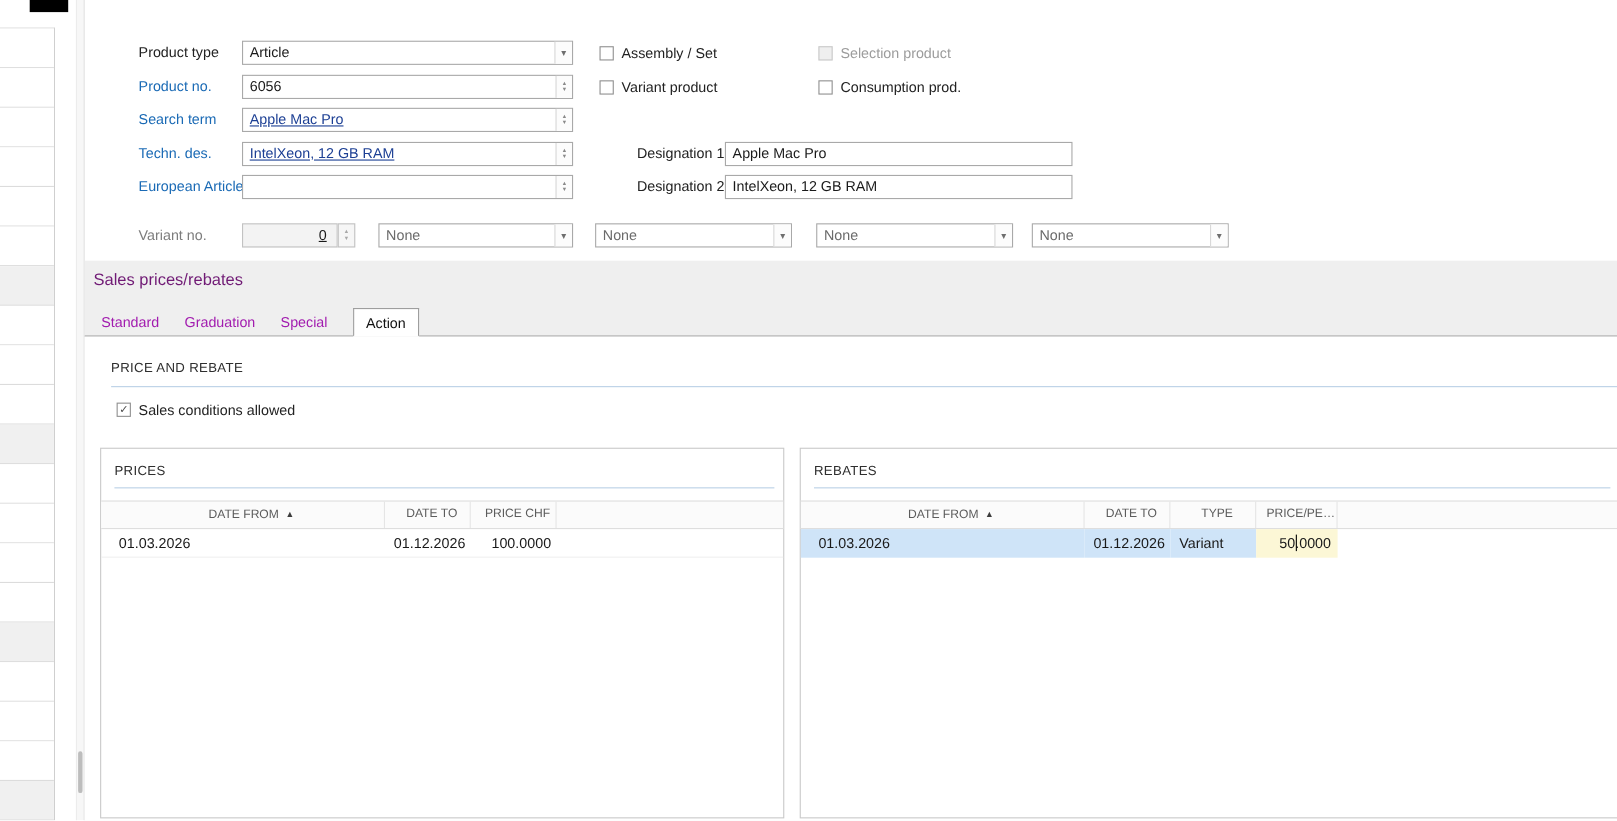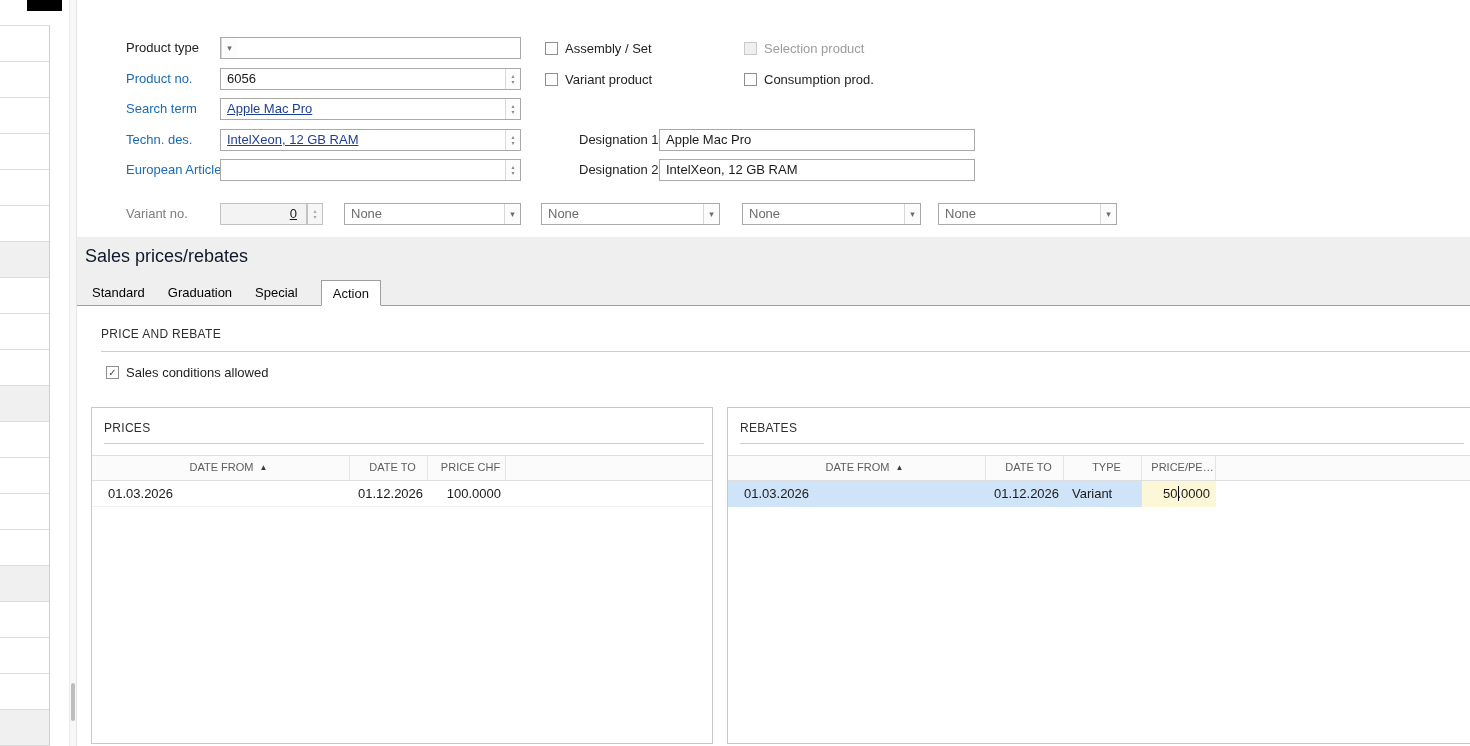--- a/index.html
+++ b/index.html
@@ -43,23 +43,23 @@
   .field.desig { left:659px; width:316px; }
 
   .cb { position:absolute; display:flex; align-items:center; gap:7px; height:15px; }
   .cb-box { width:13px; height:13px; border:1px solid #8f8f8f; background:#fff; display:flex; align-items:center; justify-content:center; font-size:10px; line-height:1; color:#4a4a4a; flex:none; }
   .cb-box.disabled { border-color:#c9c9c9; background:#efefef; }
   .cb-label { color:#222; white-space:nowrap; }
   .cb-label.disabled { color:#9c9c9c; }
 
   
   .section { position:absolute; left:77px; top:237px; right:0; bottom:0; background:#efefef; }
-  .section-title { position:absolute; left:8px; top:9px; font-size:18px; color:#0f172a; }
+  .section-title { position:absolute; left:8px; top:9px; font-size:15px; color:#701a75; }
   .tabbar { position:absolute; left:0; right:0; top:43px; height:26px; border-bottom:1px solid #9e9e9e; display:flex; align-items:flex-end; gap:23px; padding-left:15px; }
-  .tab { height:25px; line-height:25px; color:#000000; white-space:nowrap; }
+  .tab { height:25px; line-height:25px; color:#a21caf; white-space:nowrap; }
   .tab.active { background:#fff; border:1px solid #9e9e9e; border-bottom:1px solid #fff; margin-bottom:-1px; height:26px; line-height:25px; padding:0 11px; color:#111; }
 
   .content { position:absolute; left:0; right:0; top:69px; bottom:0; background:#fff; }
   .pr-heading { position:absolute; left:24px; top:21px; font-size:12px; color:#2e2e2e; letter-spacing:.3px; }
   .pr-underline { position:absolute; left:24px; right:0; top:45px; height:1px; background:var(--underline-blue,#bad0e6); }
 
   
   .panel { position:absolute; top:101px; bottom:2px; background:#fff; border:1px solid #c9c9c9; }
   .panel.prices { left:14px; width:622px; }
   .panel.rebates { left:650px; right:-3px; }
@@ -112,20 +112,21 @@
       <div class="sb-row"></div>
       <div class="sb-row sb-gray"></div>
     </div>
   <div class="main-divider"></div>
   <div class="vscroll">
     <div class="vthumb"></div>
   </div>
 
   <span class="flabel" style="top:37px">Product type</span>
   <div class="field" style="top:37px">
+    <span class="fval">Article</span>
     <span class="combo-btn">▾</span>
   </div>
 
   <span class="flabel blue" style="top:68px">Product no.</span>
   <div class="field" style="top:68px">
     <span class="fval">6056</span>
     <span class="spin">
         <span>▴</span>
         <span>▾</span>
       </span>

